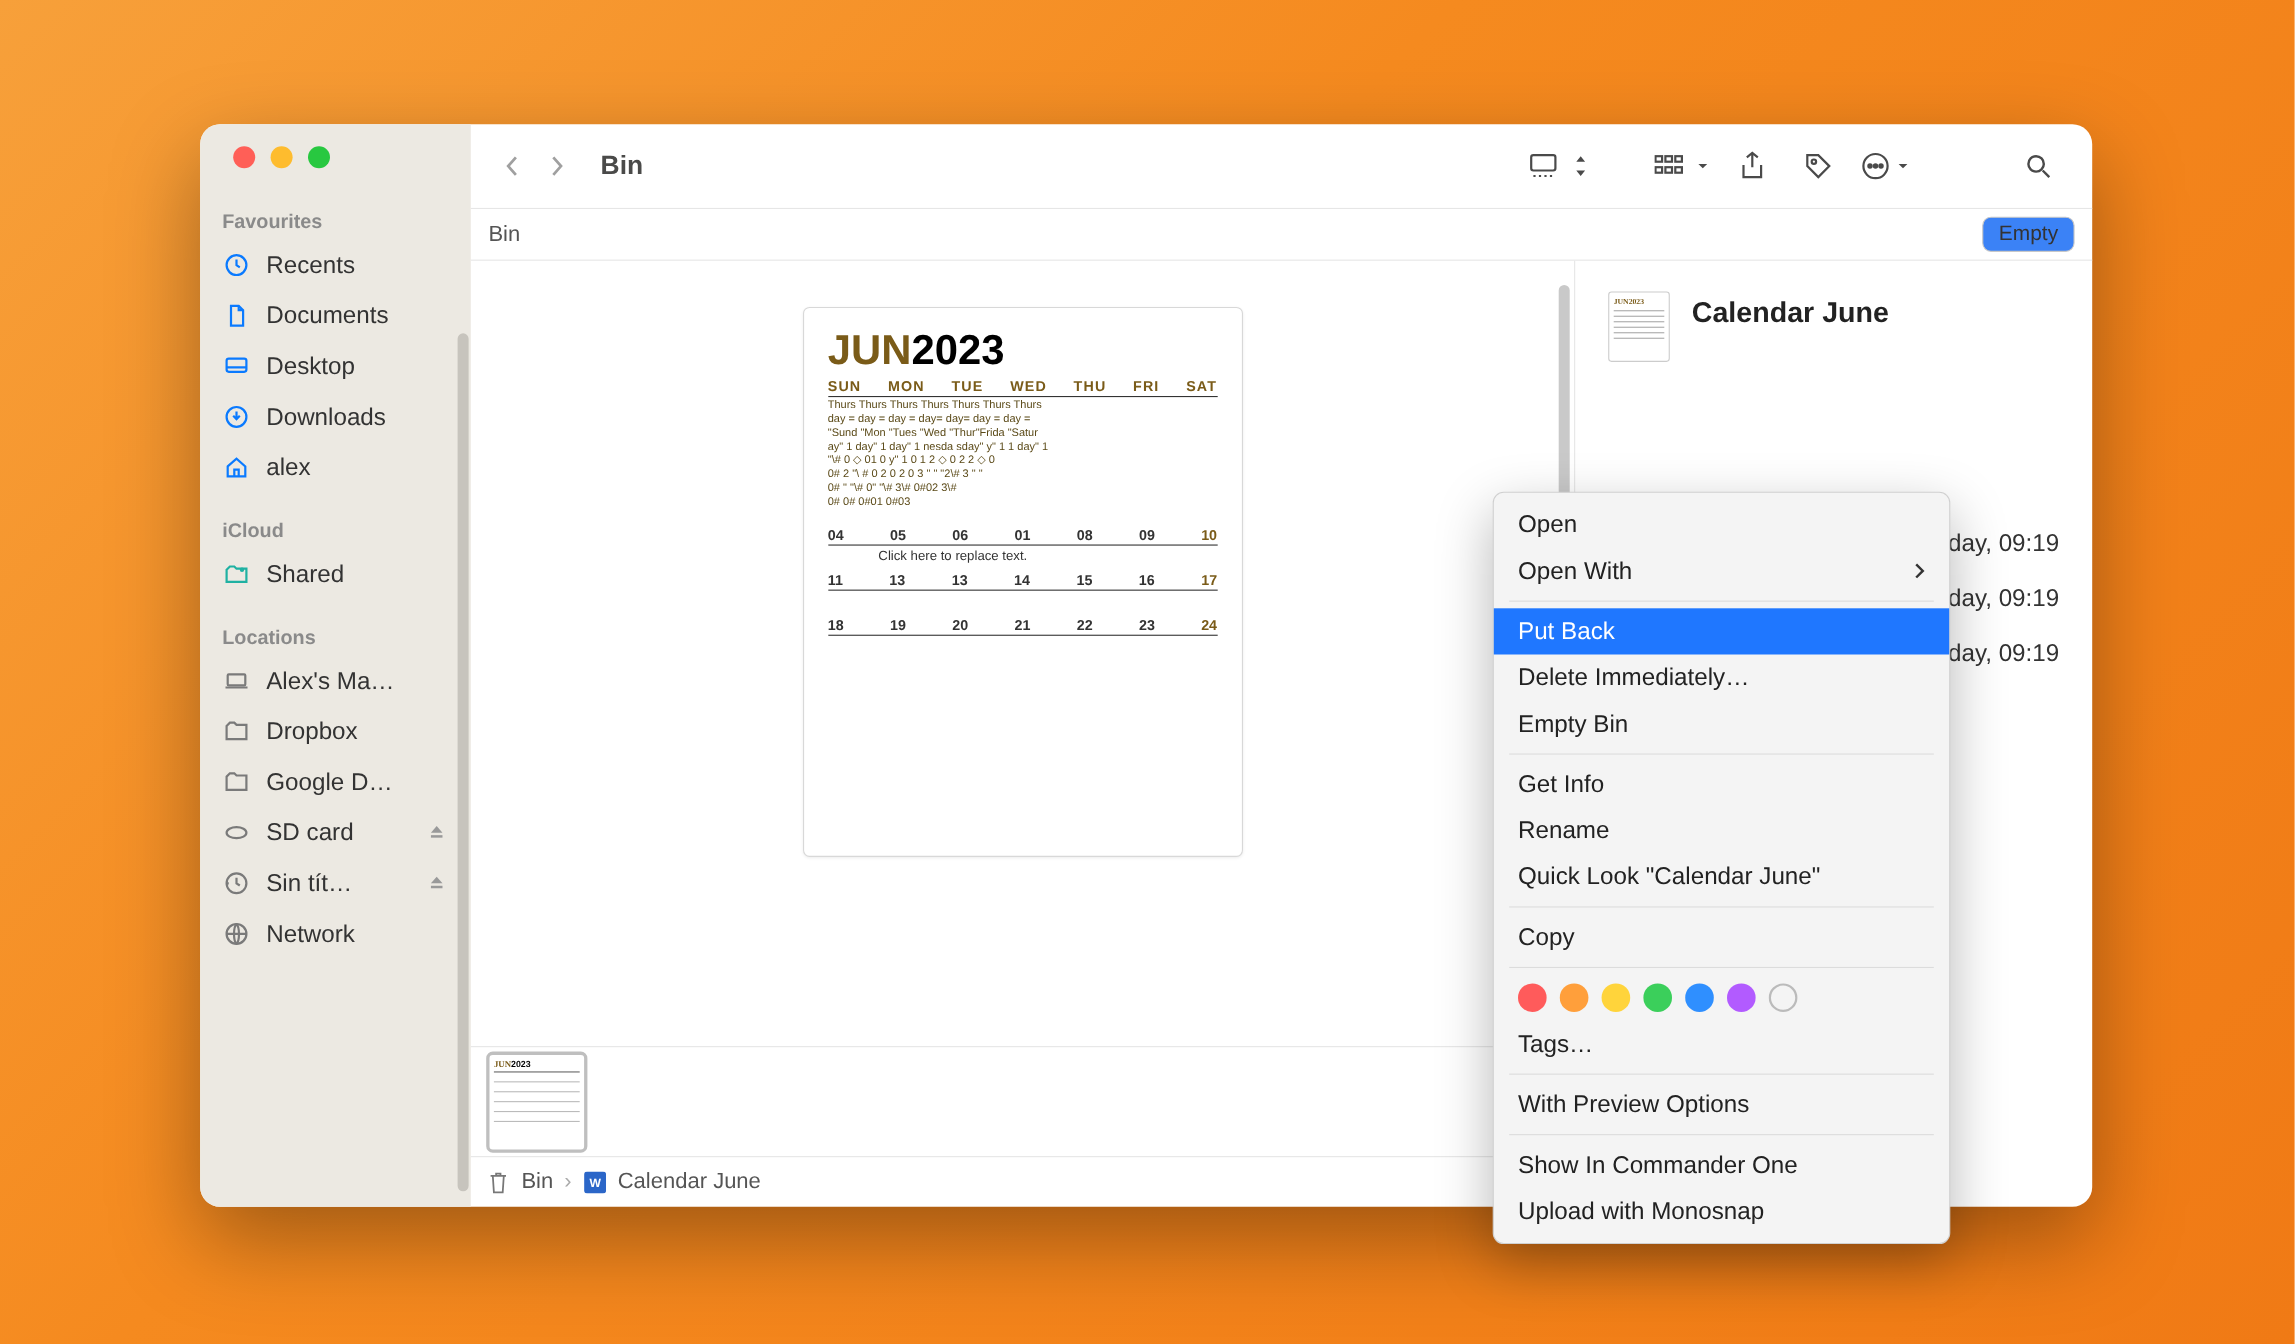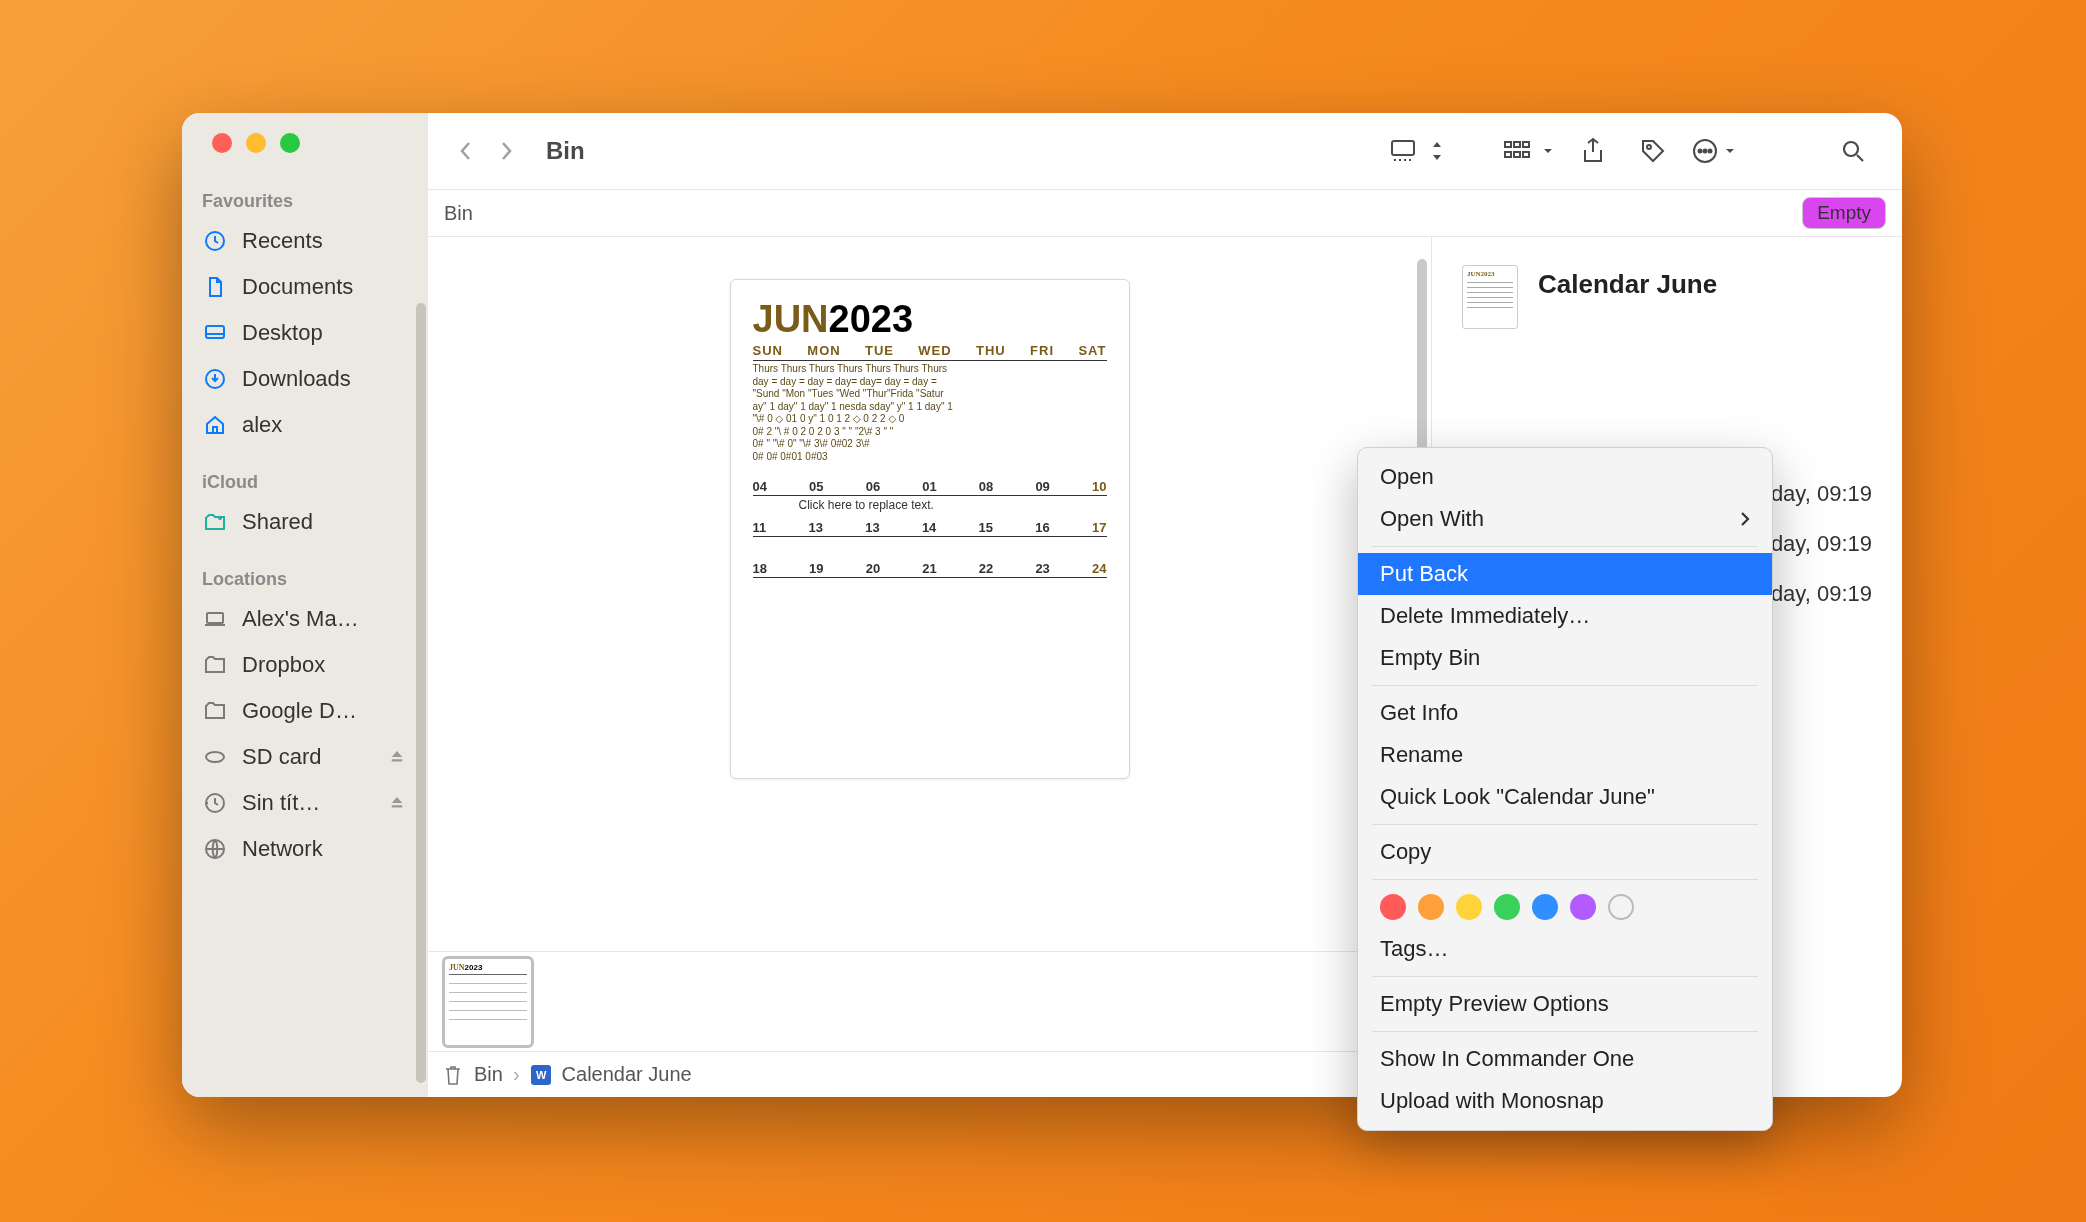--- a/index.html
+++ b/index.html
@@ -96,21 +96,21 @@
     font-size: 20px;
     color:#555;
   }
   .locbar .spacer { flex:1; }
   .empty-btn {
     border:1px solid #c8c8c8;
     border-radius: 8px;
     padding: 4px 14px;
     font-size: 19px;
     color:#333;
-    background:#d946ef;
+    background:#3b82f6;
   }
 
   .content {
     flex:1;
     display:flex;
     position:relative;
     overflow: visible;
   }
   .gallery {
     flex:1;
@@ -610,21 +610,21 @@
           <div class="tag-dot" style="background:#3bcf5b"></div>
           <div class="tag-dot" style="background:#2f8fff"></div>
           <div class="tag-dot" style="background:#b25bff"></div>
           <div class="tag-dot empty"></div>
         </div>
         <div class="ctx-item">
             <span>Tags…</span>
           </div>
         <div class="ctx-sep"></div>
         <div class="ctx-item">
-            <span>Empty Preview Options</span>
+            <span>With Preview Options</span>
           </div>
         <div class="ctx-sep"></div>
         <div class="ctx-item">
             <span>Show In Commander One</span>
           </div>
         <div class="ctx-item">
             <span>Upload with Monosnap</span>
           </div>
       </div>
 

